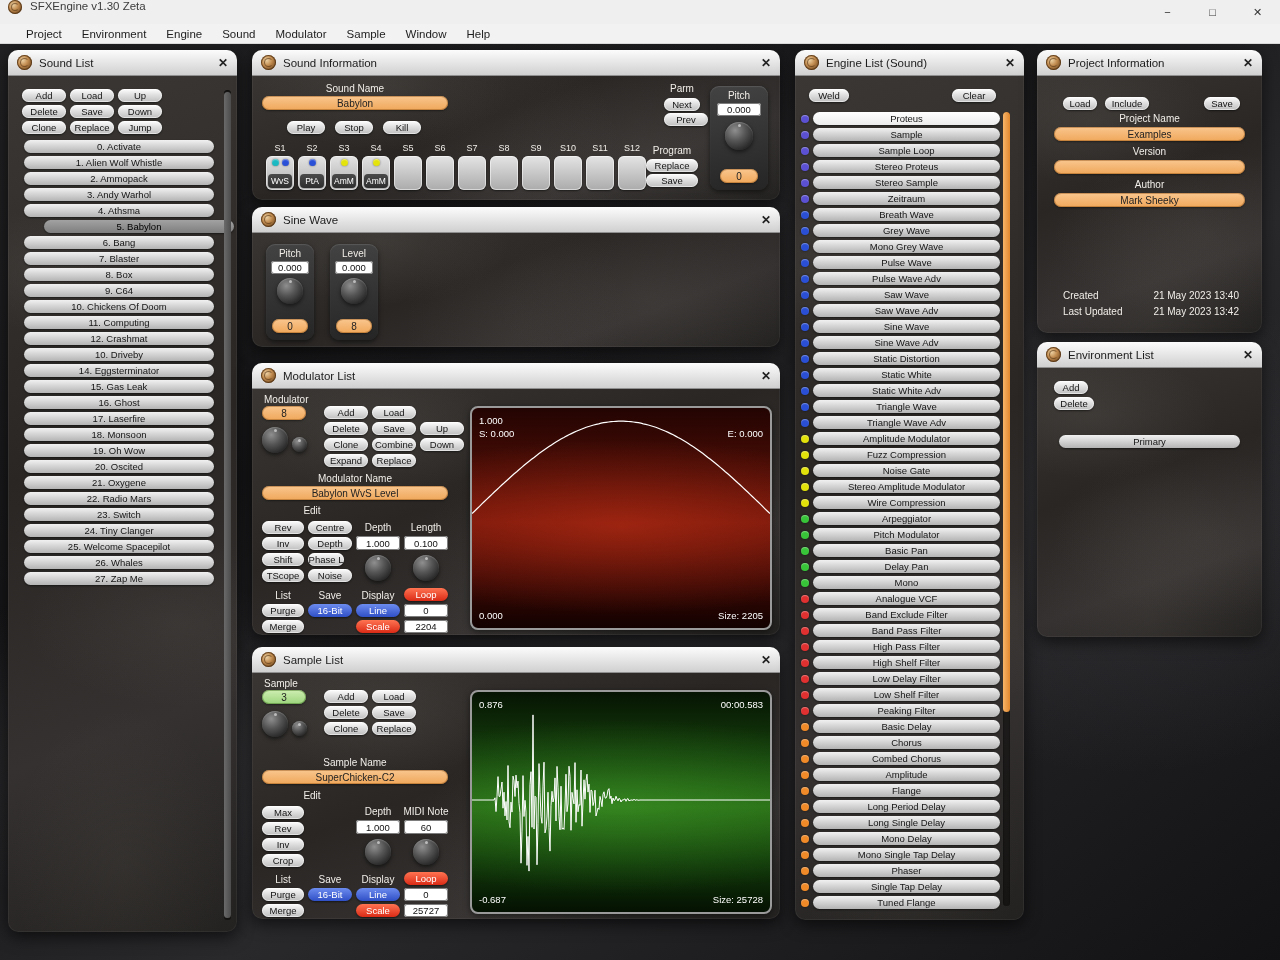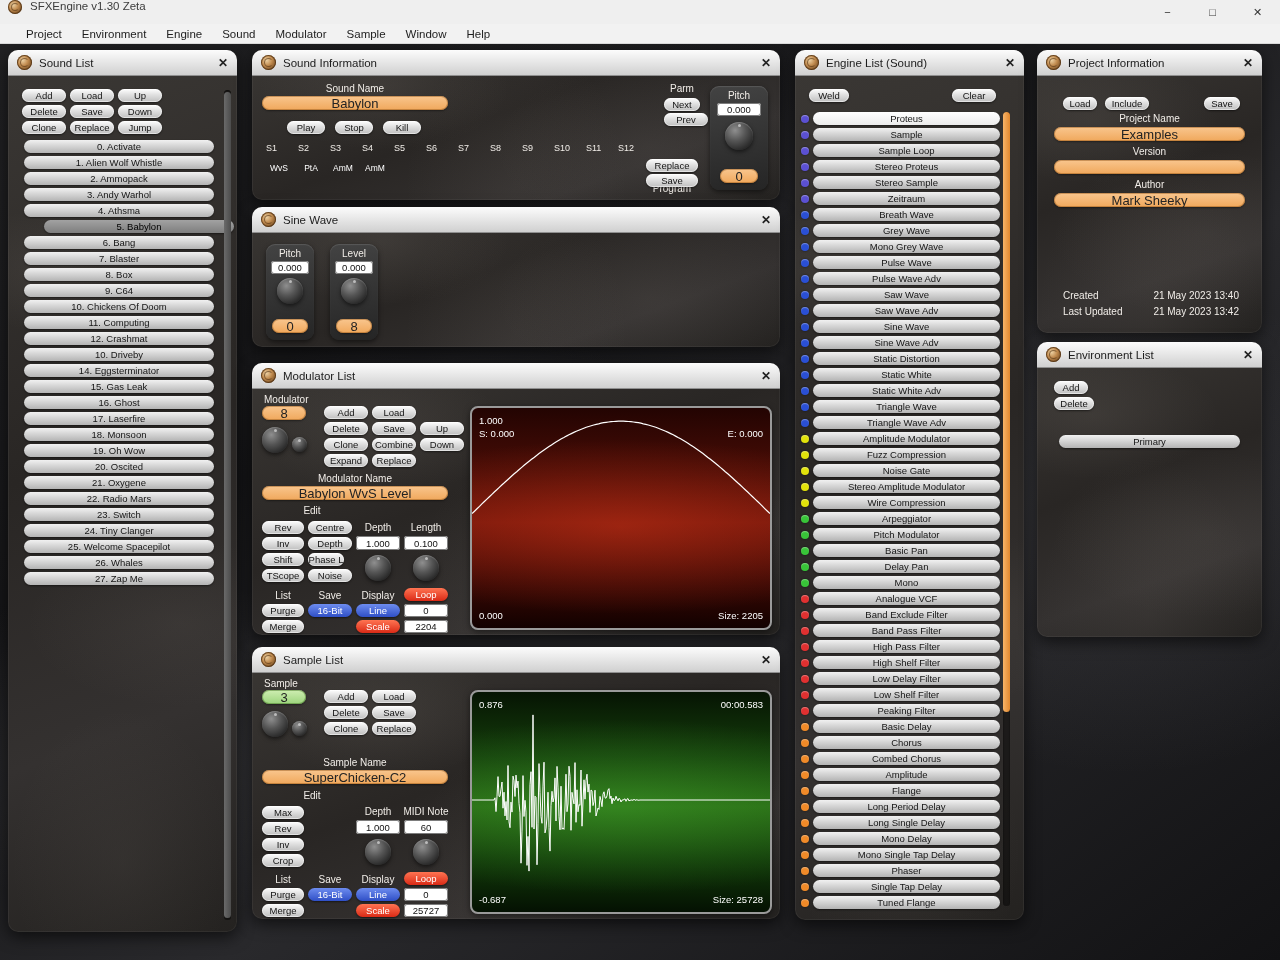--- a/index.html
+++ b/index.html
@@ -56,21 +56,21 @@
   .pill-list { height:13px; border-radius:7px; flex:0 0 auto;
     background:linear-gradient(#f1f1f1,#b4b4b4);
     box-shadow:0 1px 2px rgba(0,0,0,.45);
     color:#151515; font-size:9.5px; line-height:1;
     display:flex; align-items:center; justify-content:center; white-space:nowrap; }
   .pill-dark { background:linear-gradient(#a2a2a2,#7e7e7e); color:#000;margin-left:20px; }
   .pill-bright { background:linear-gradient(#ffffff,#ececec); }
   .orange-field { position:absolute; border-radius:7px;
     background:linear-gradient(#f9c68e,#f0a85c);
     box-shadow:inset 0 0 0 1px rgba(145,85,25,.45), 0 1px 2px rgba(0,0,0,.4);
-    color:#232323; font-size:13px; display:flex; align-items:center; justify-content:center; }
+    color:#232323; font-size:10px; display:flex; align-items:center; justify-content:center; }
   .green-field { background:linear-gradient(#cfeeb2,#9cd47c) !important;
     box-shadow:inset 0 0 0 1px rgba(70,120,40,.5), 0 1px 2px rgba(0,0,0,.4) !important; }
   .white-box { position:absolute; background:#ffffff; border-radius:3px;
     box-shadow:inset 0 0 0 1px #7d7d7d; color:#111; font-size:9.5px;
     display:flex; align-items:center; justify-content:center; }
   .red-pill { position:absolute; height:13px; border-radius:7px;
     background:linear-gradient(#ff7452,#da2a16); color:#fff; font-size:9.5px;
     box-shadow:0 1px 2px rgba(0,0,0,.5); display:flex; align-items:center; justify-content:center; }
   .blue-pill { position:absolute; height:13px; border-radius:7px;
     background:linear-gradient(#6d8cef,#2f4fc6); color:#fff; font-size:9.5px;
@@ -112,21 +112,21 @@
   .scroll-thumb-gray { position:absolute; left:0; width:7px; border-radius:4px;
     background:linear-gradient(90deg,#6a6a6a,#4c4c4c); }
   
   .sl-toolbar { position:absolute; left:14px; top:39px; display:grid;
     grid-template-columns:44px 44px 44px; gap:3px 4px; }
   .grid-btn { position:relative; width:44px; }
   .sl-items { position:absolute; left:16px; top:90px; width:190px;
     display:flex; flex-direction:column; gap:3px; }
   .sl-items .pill-list { width:100%; }
   .slots { position:absolute; left:14px; top:93px; display:flex; gap:4px; }
-  .slot-col { width:28px; display:flex; }
+  .slot-col { width:28px; display:flex; flex-direction:column; }
   .slot-head { height:10px; margin-bottom:3px; font-size:9px; color:#f1ede8; text-align:center; }
   .slot { height:34px; border-radius:6px; position:relative;
     background:linear-gradient(#e4e4e4,#ababab);
     box-shadow:0 1px 2px rgba(0,0,0,.5), inset 0 0 0 1px rgba(255,255,255,.5); }
   .slot-dots { position:absolute; top:3px; left:0; right:0; display:flex; justify-content:center; gap:3px; }
   .slot-dot { width:7px; height:7px; border-radius:50%;
     box-shadow:0 0 2px rgba(0,0,0,.5), inset 0 1px 1px rgba(255,255,255,.4); }
   .slot-tag { position:absolute; left:2px; right:2px; bottom:2px; height:14px; border-radius:4px;
     background:linear-gradient(#4a4a4a,#2d2d2d); color:#fff; font-size:8.5px;
     display:flex; align-items:center; justify-content:center; }
@@ -303,21 +303,21 @@
         <div class="slot"></div>
       </div>
       <div class="slot-col">
         <div class="slot-head">S12</div>
         <div class="slot"></div>
       </div>
     </div>
   <div class="lbl" style="left:408px;top:33px;width:44px;text-align:center;">Parm</div>
   <div class="btn" style="left:412px;top:48px;width:36px;">Next</div>
   <div class="btn" style="left:412px;top:63px;width:44px;">Prev</div>
-  <div class="lbl" style="left:394px;top:95px;width:52px;text-align:center;margin-top:38px;">Program</div>
+  <div class="lbl" style="left:394px;top:95px;width:52px;text-align:center;">Program</div>
   <div class="btn" style="left:394px;top:109px;width:52px;">Replace</div>
   <div class="btn" style="left:394px;top:124px;width:52px;">Save</div>
   <div class="dsub" style="left:458px;top:36px;width:58px;height:104px;">
     <div class="dsub-label">Pitch</div>
     <div class="white-box dsub-val">0.000</div>
     <div class="knob dsub-knob"></div>
     <div class="orange-field dsub-off">0</div>
   </div>
 </div>
 

